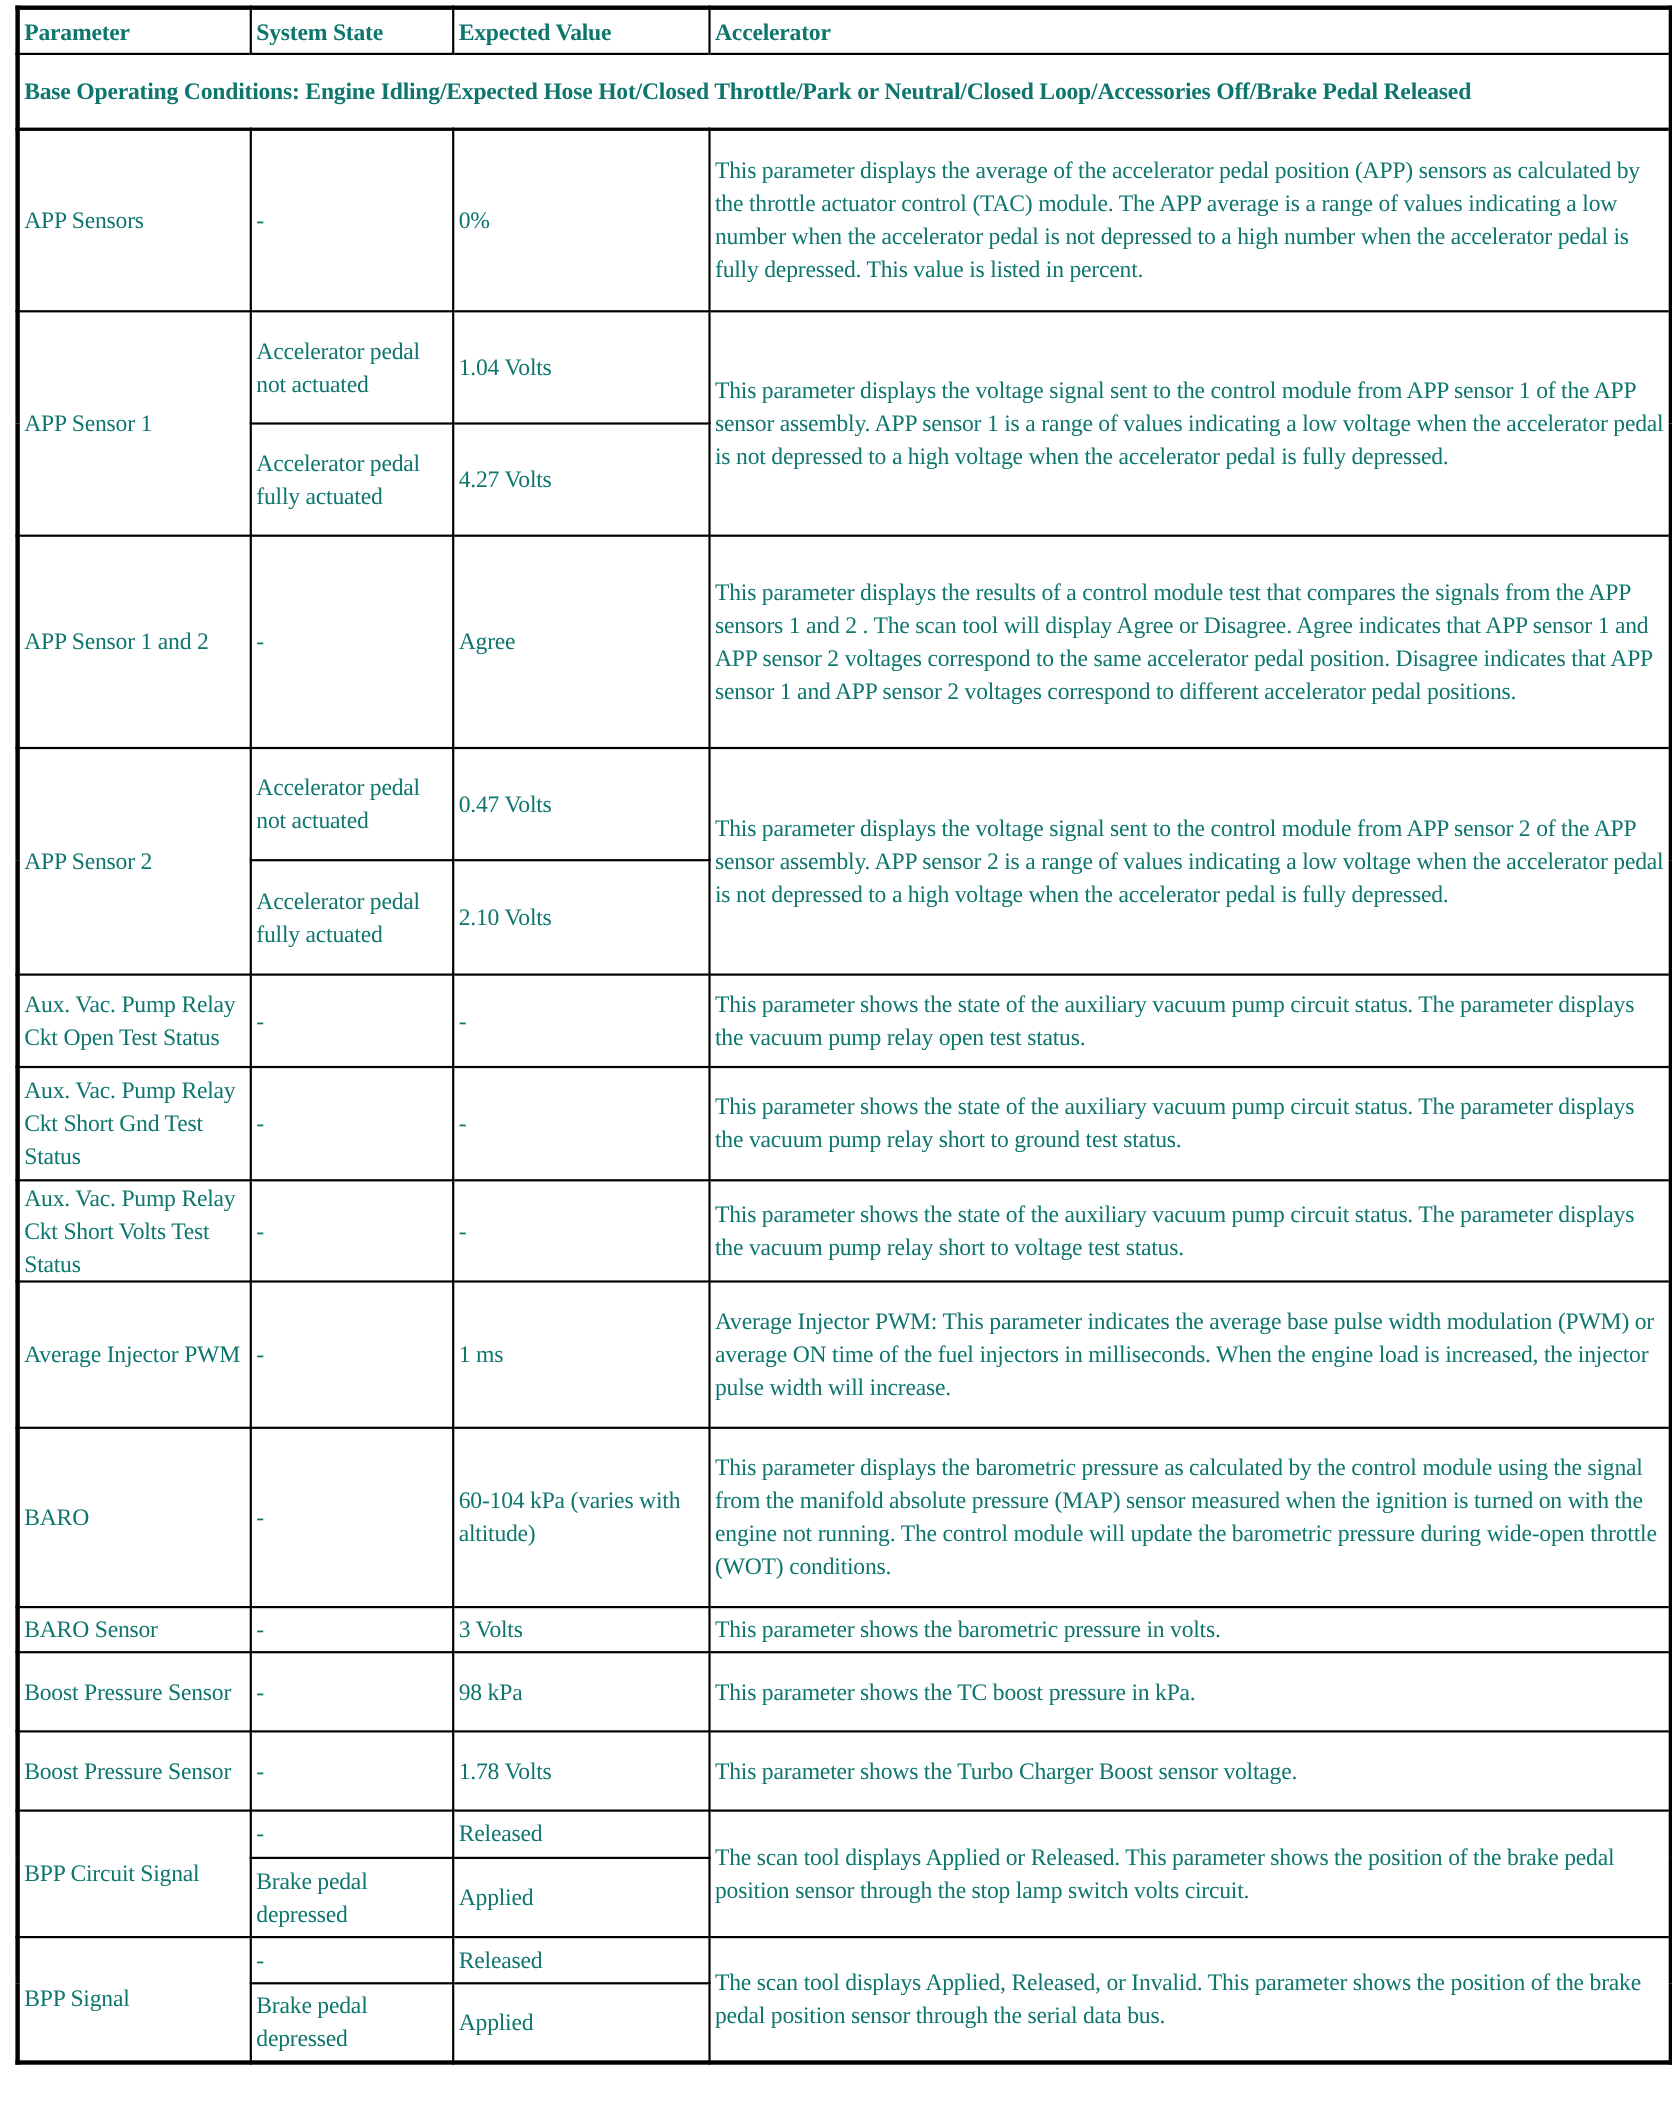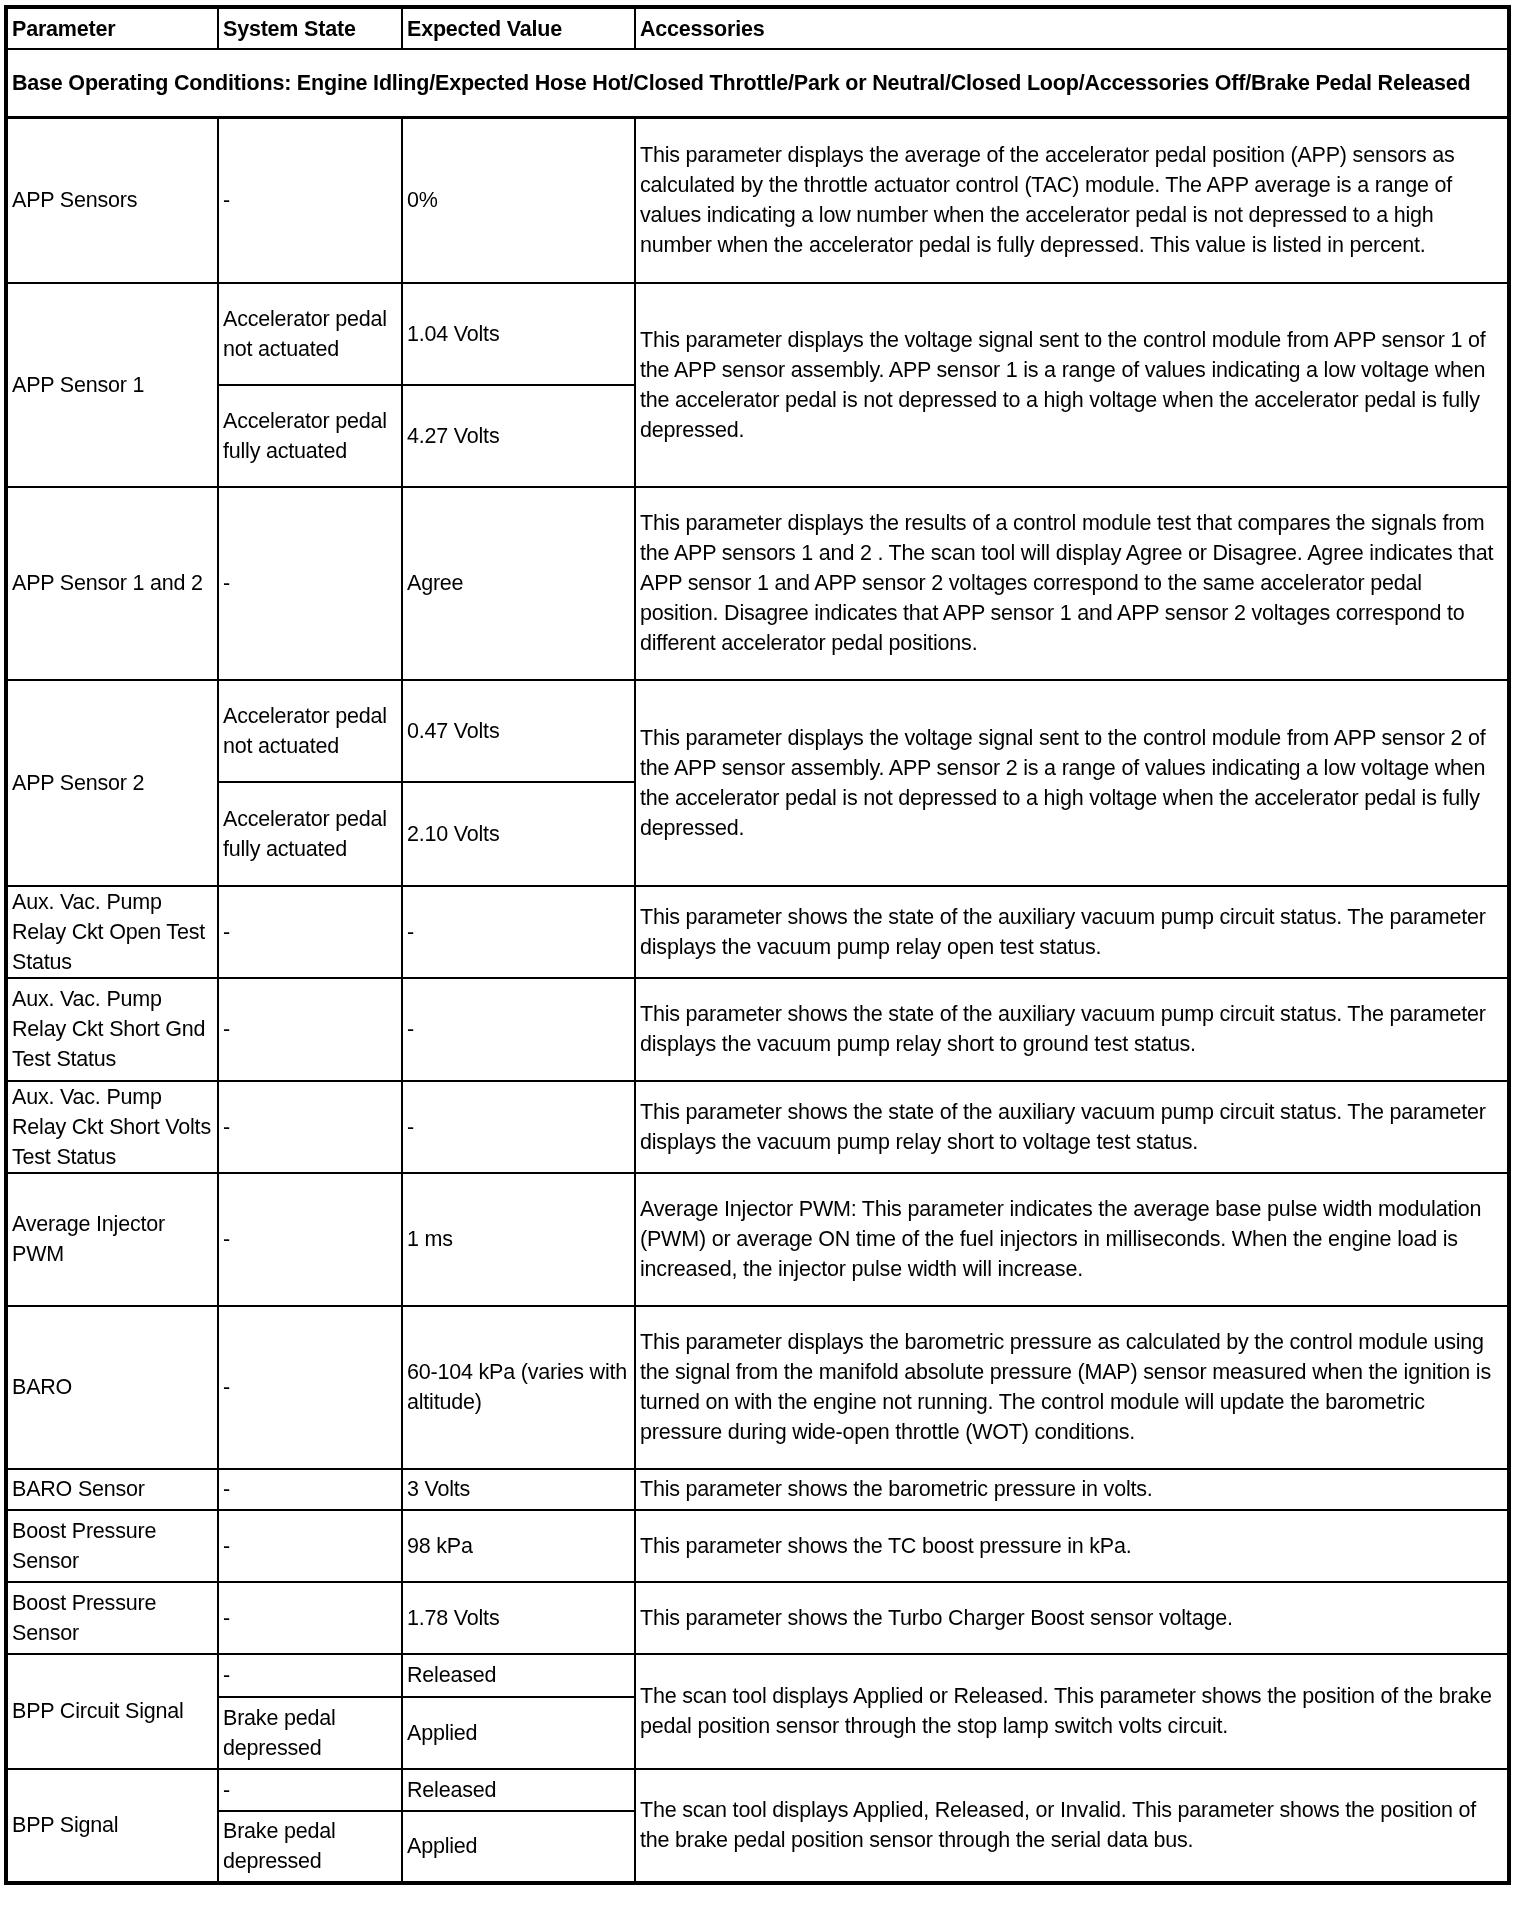--- a/index.html
+++ b/index.html
@@ -1,20 +1,20 @@
 <!DOCTYPE html>
 <html><head>
 <meta charset="utf-8">
 <style>
   html, body { margin: 0; padding: 0; background: #ffffff; }
   body { width: 1520px; height: 1910px; position: relative; overflow: hidden; }
   .sheet {
-    position: absolute; left: 4px; top: 5px;
-    font-family: Liberation Sans, sans-serif;
-    color: #000000;
+    position: absolute; left: 14px; top: 5px;
+    font-family: Liberation Serif, serif;
+    color: #0f766e;
   }
   table.params {
     border-collapse: collapse;
     table-layout: fixed;
     width: 1503px;
     border: 4px solid #000;
     font-size: 21.5px;
     line-height: 30px;
     letter-spacing: -0.2px;
   }
@@ -50,21 +50,21 @@
     <col style="width:212px">
     <col style="width:184px">
     <col style="width:233px">
     <col style="width:874px">
   </colgroup>
   <thead>
     <tr>
       <th class="center">Parameter</th>
       <th>System State</th>
       <th>Expected Value</th>
-      <th class="center">Accessories</th>
+      <th class="center">Accelerator</th>
     </tr>
   </thead>
   <tbody>
     <tr class="cond">
       <td colspan="4">Base Operating Conditions: Engine Idling/Expected Hose Hot/Closed Throttle/Park or Neutral/Closed Loop/Accessories Off/Brake Pedal Released</td>
     </tr>
 
     <tr style="height:165px">
       <td>APP Sensors</td>
       <td>-</td>

